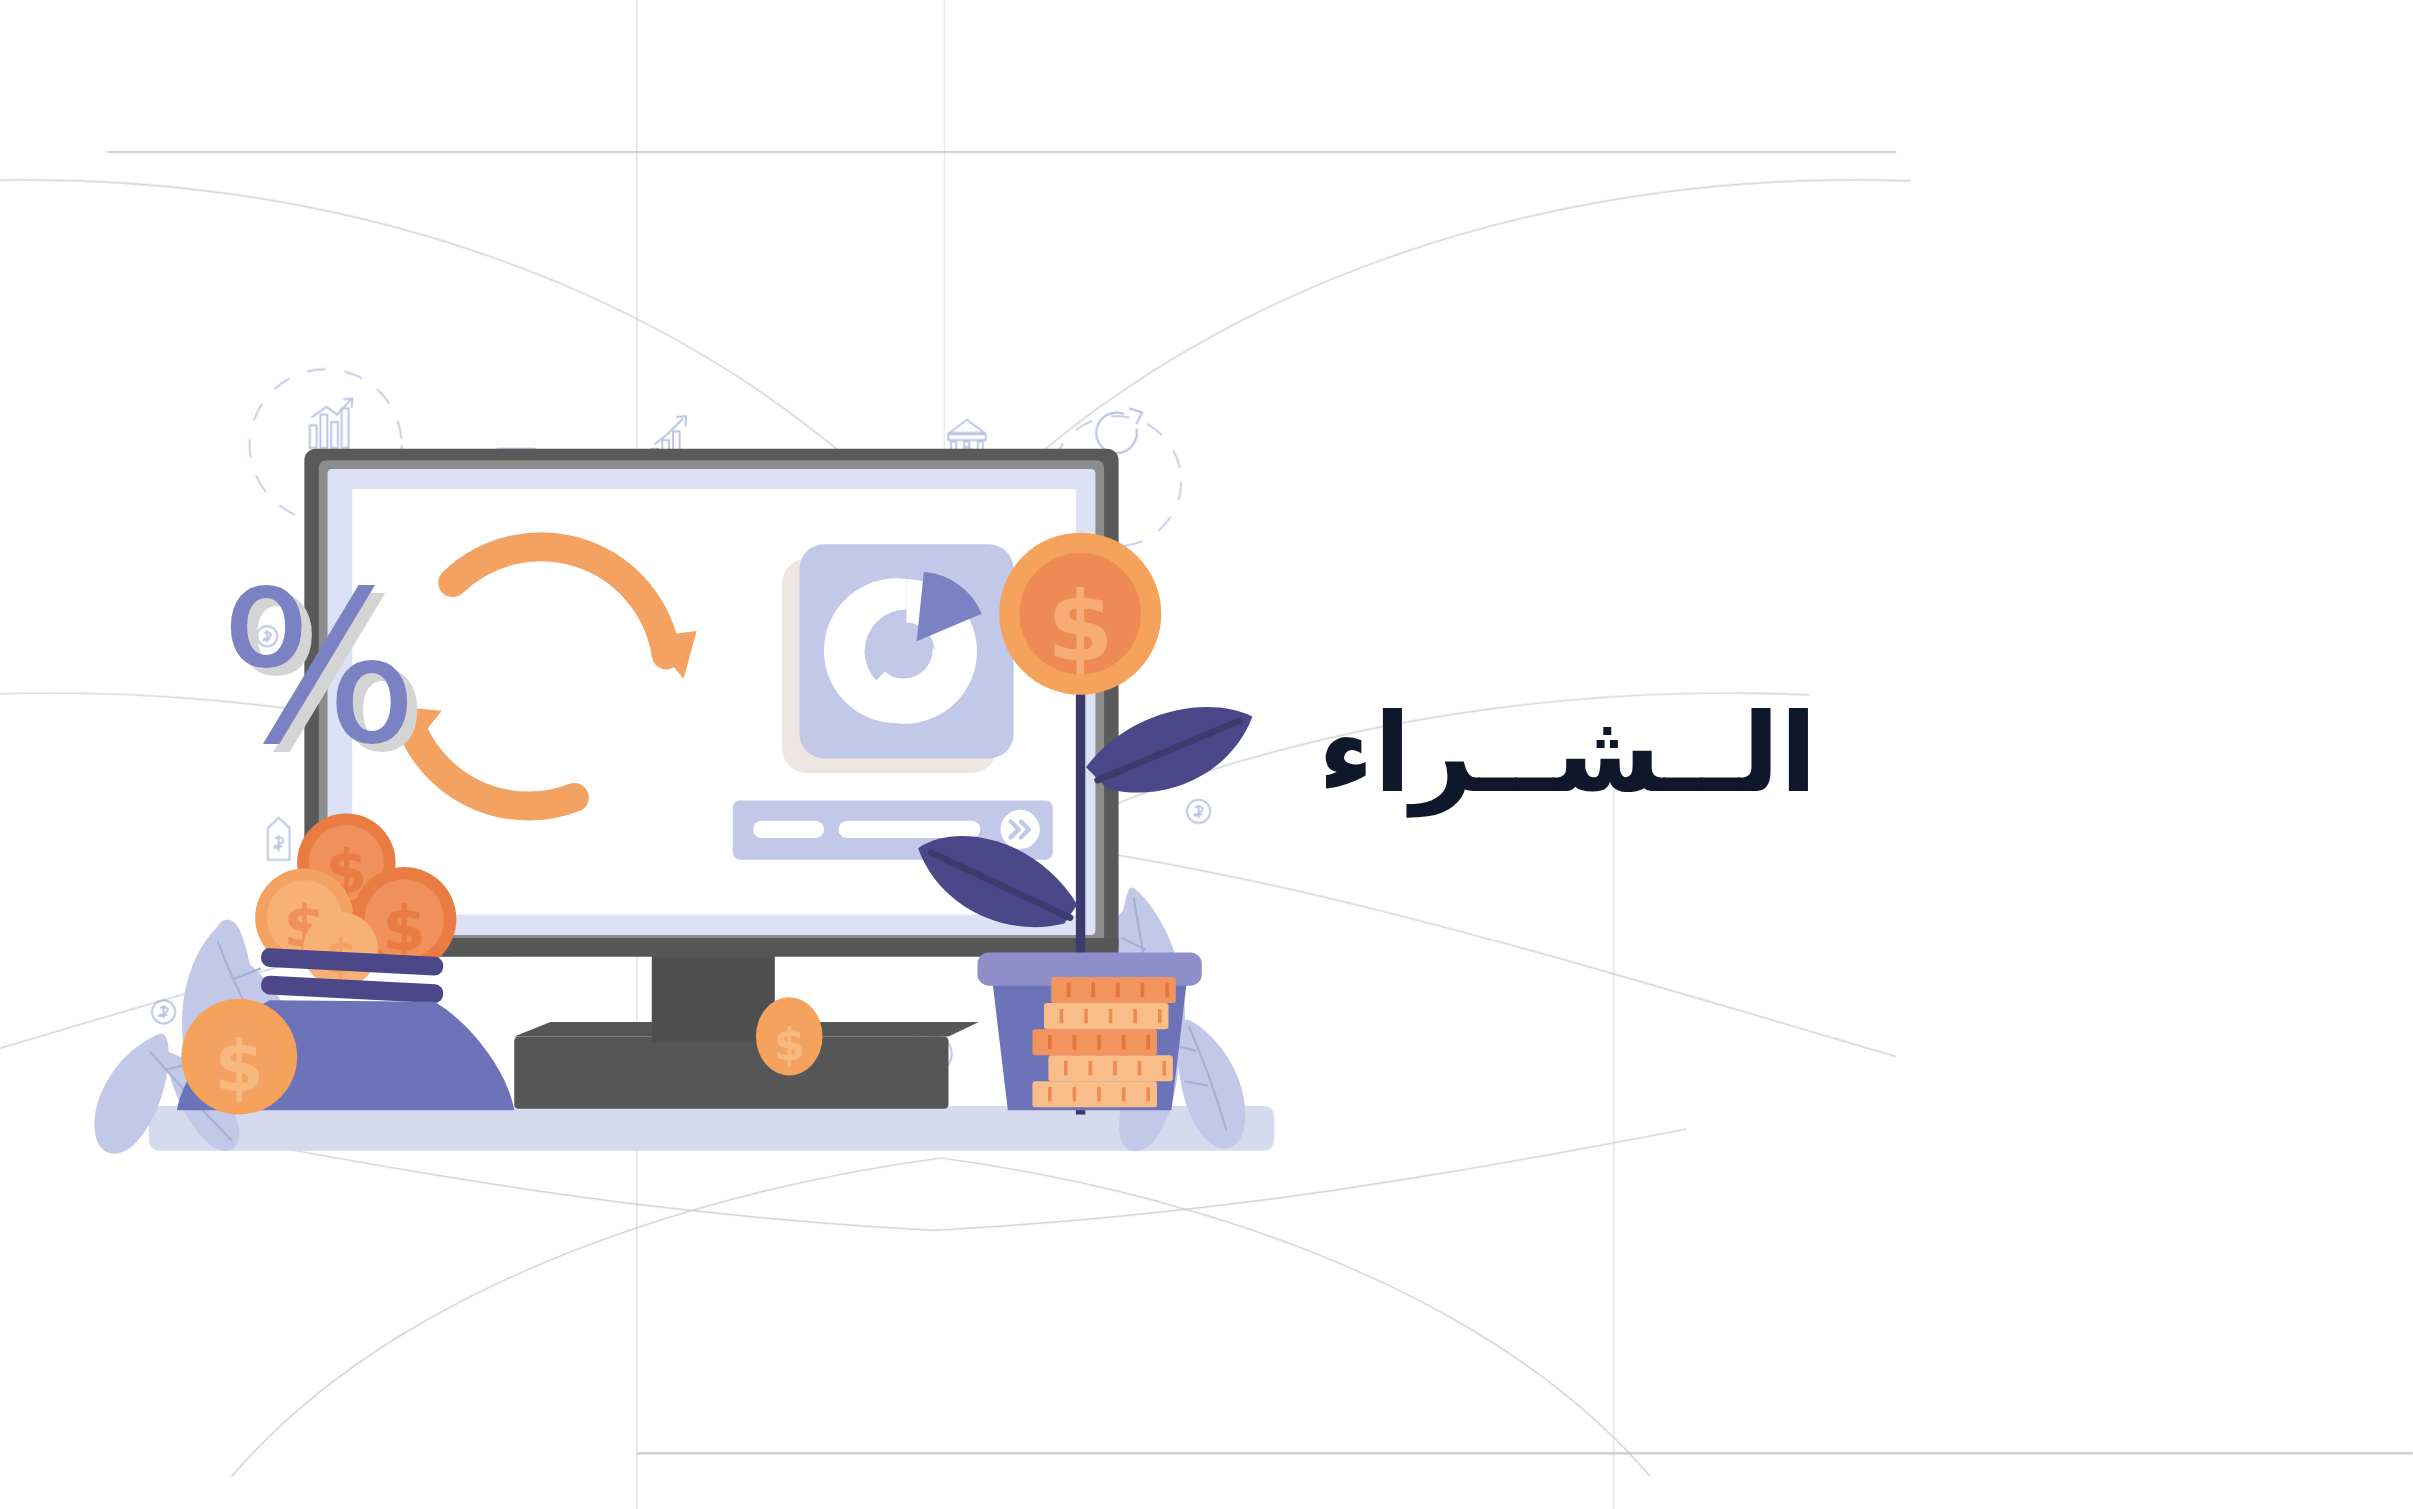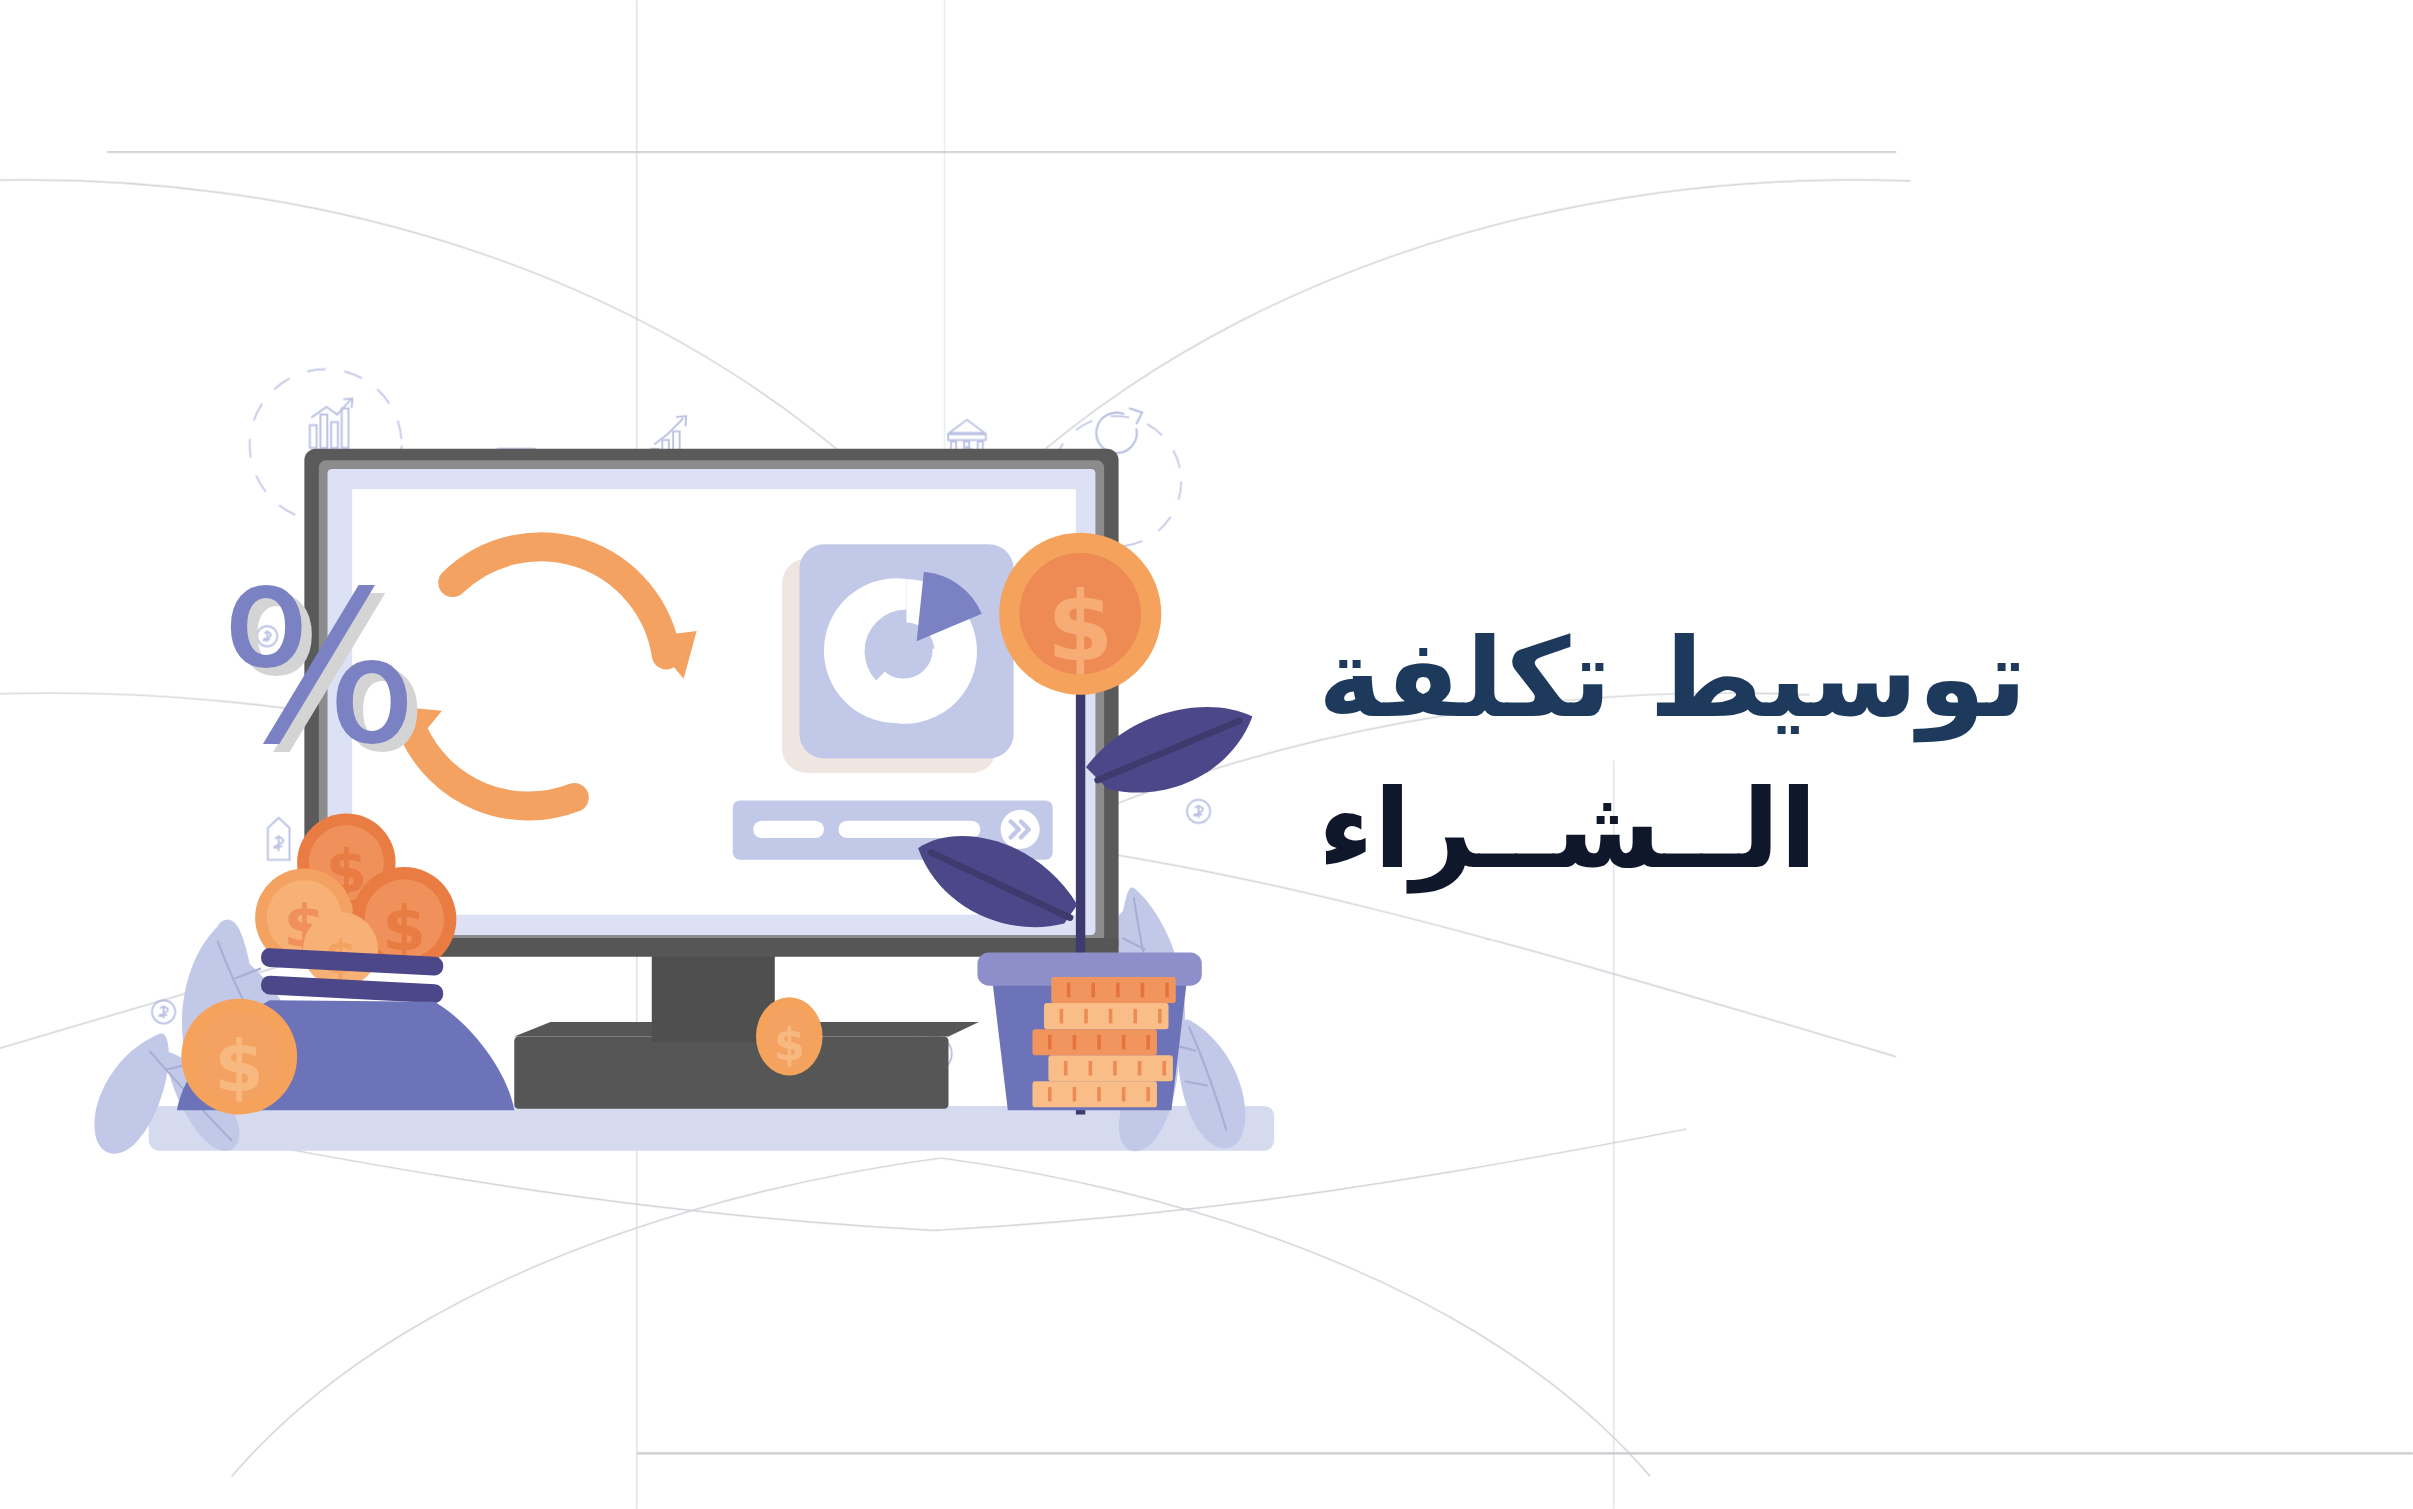--- a/index.html
+++ b/index.html
@@ -361,18 +361,17 @@
       <g>
         <ellipse cx="1090" cy="1432" rx="46" ry="54" fill="#F5A35C"></ellipse>
         <ellipse cx="1090" cy="1432" rx="34" ry="42" fill="#F4A261"></ellipse>
         <text x="1090" y="1464" text-anchor="middle" font-family="'DejaVu Sans','Liberation Sans',sans-serif" font-size="62" font-weight="700" fill="#F7B97F">$</text>
       </g>
 
     </svg>
   </div>
 
   <div class="text-panel">
-    <h1 class="headline line-1">توسيط تكلفة</h1>
     <h1 class="headline line-2">الــشــراء</h1>
   </div>
 
 </div>
 
 
 </body></html>

